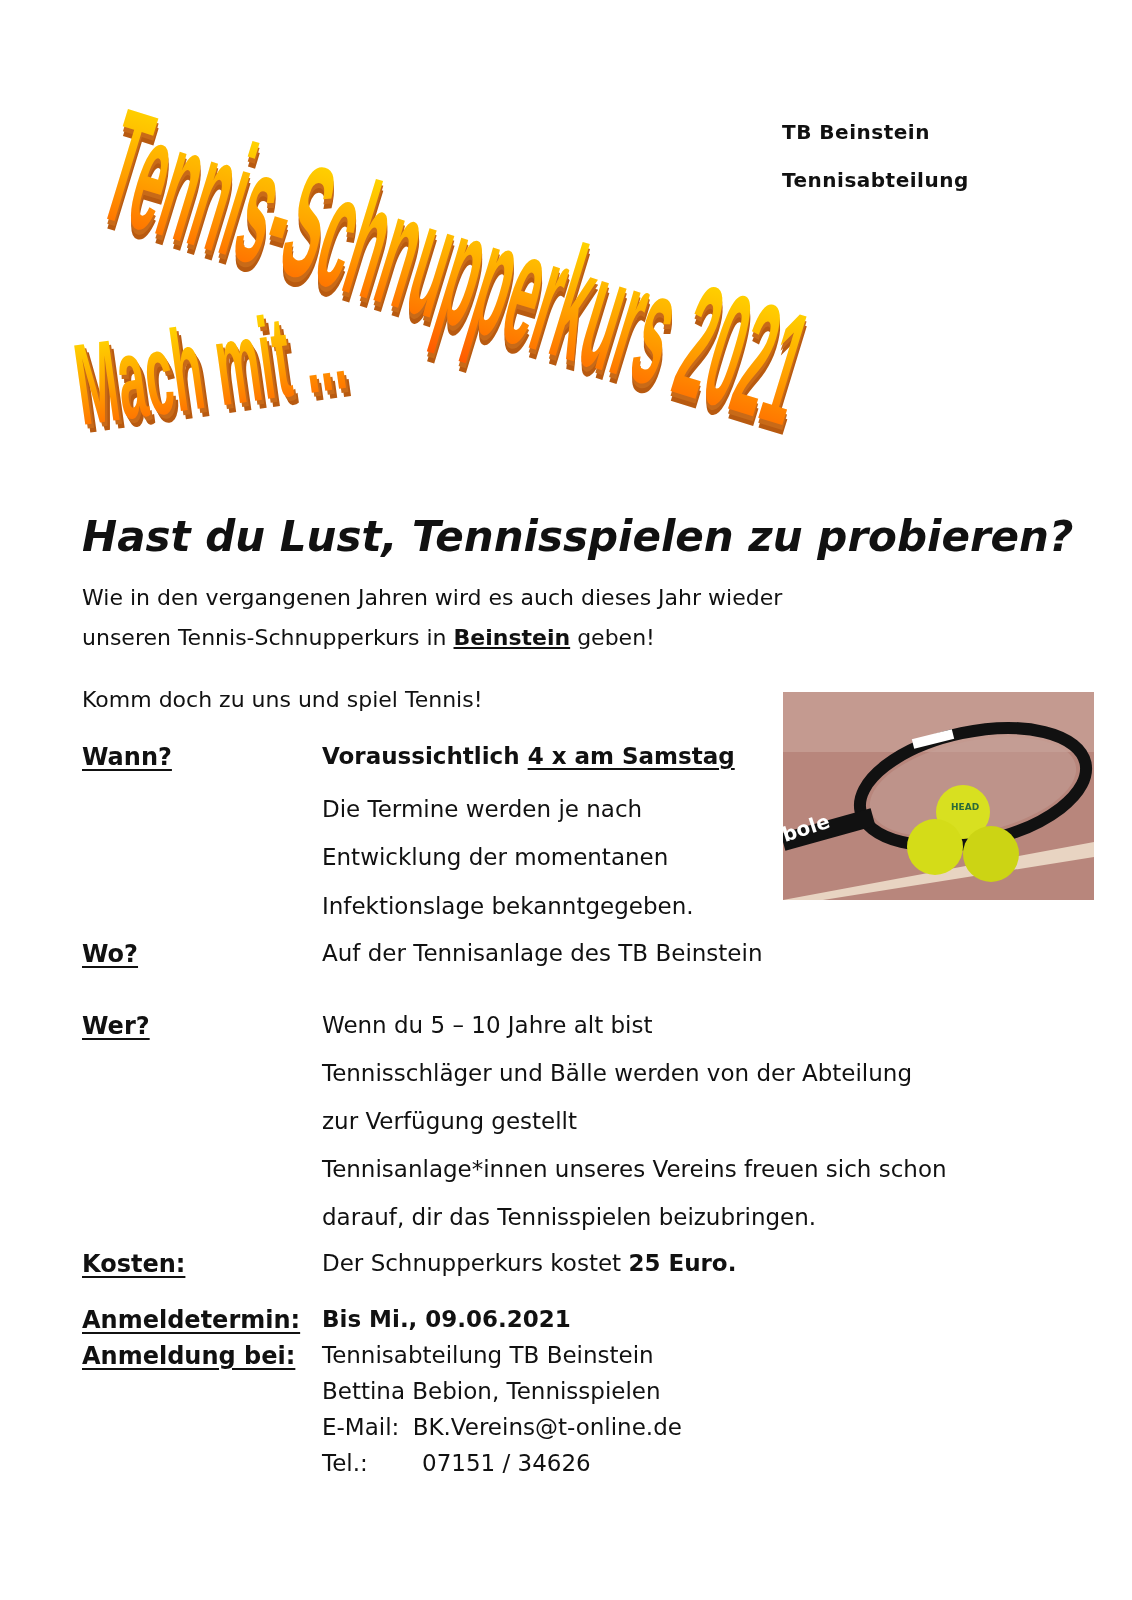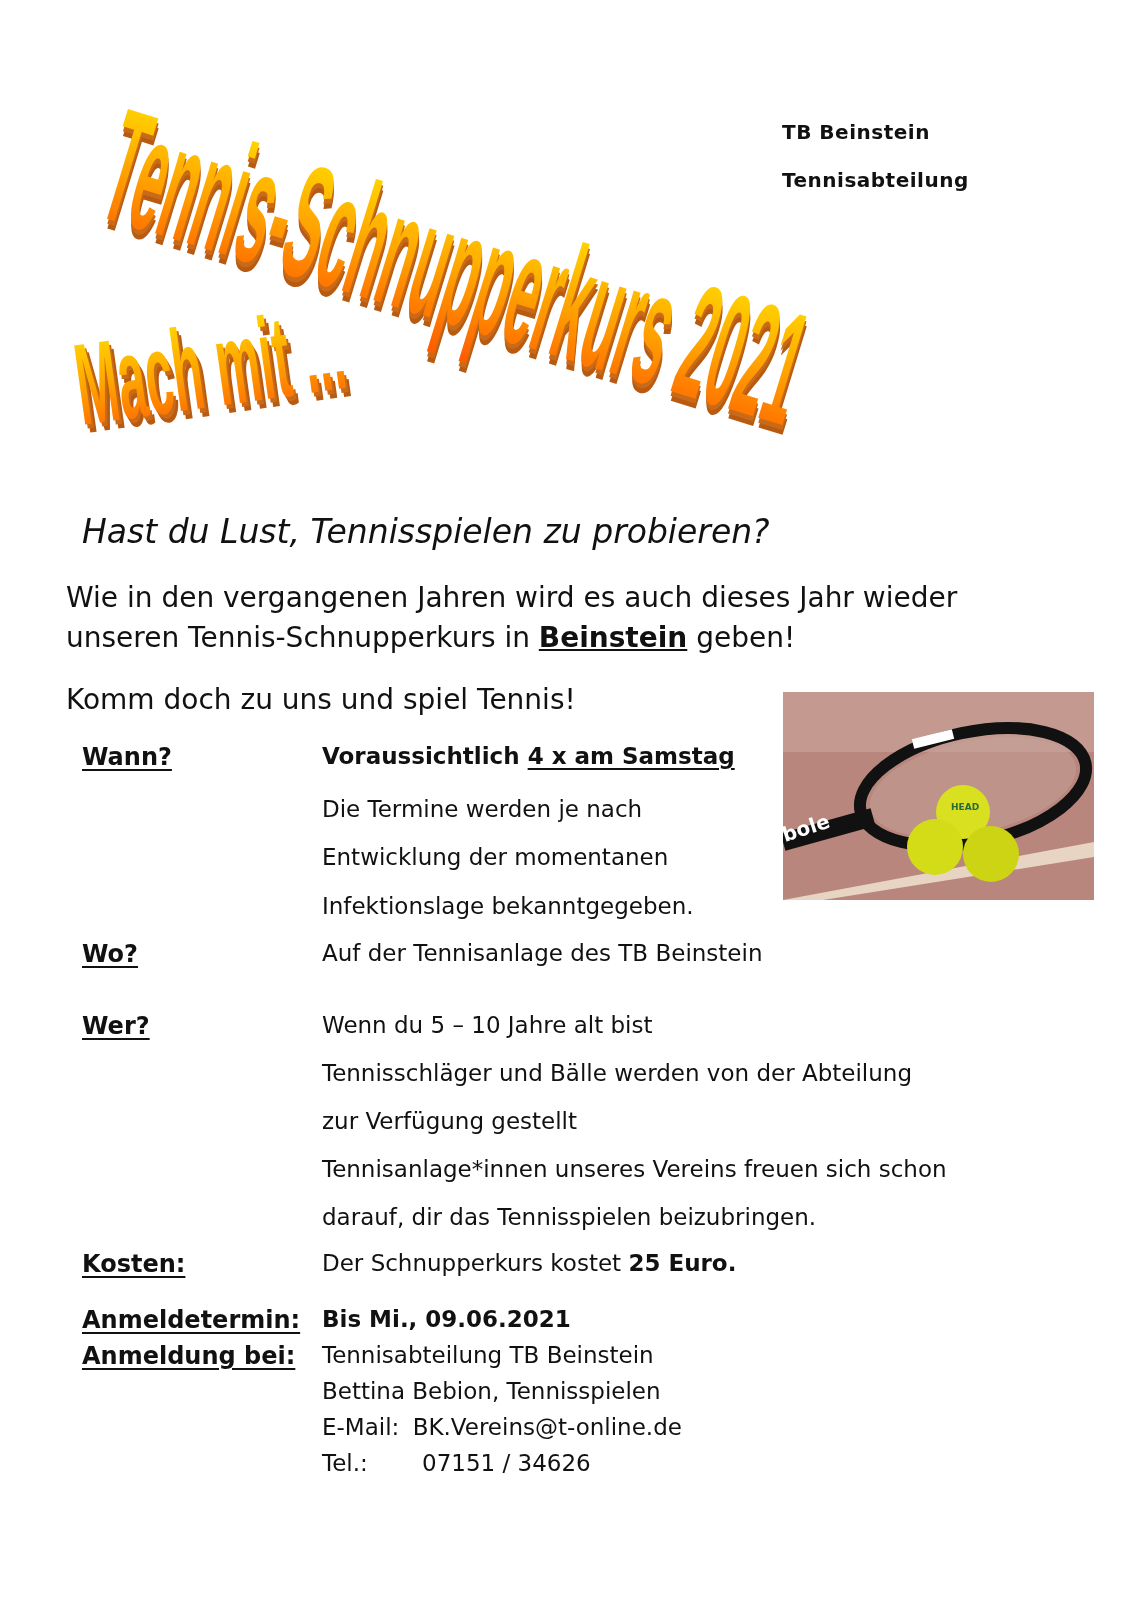--- a/index.html
+++ b/index.html
@@ -4,22 +4,22 @@
 <style>
   html, body { margin: 0; padding: 0; background: #ffffff; }
   body { width: 1132px; height: 1600px; position: relative; overflow: hidden;
          font-family: "DejaVu Sans", sans-serif; color: #111; }
   .abs { position: absolute; }
 
   
   .wordart { position: absolute; left: 0; top: 0; width: 1132px; height: 470px; }
   .org { position: absolute; left: 782px; top: 108px; font-size: 20px; font-weight: bold; line-height: 48px; letter-spacing: 0.5px; }
 
-  .heading { left: 82px; top: 512px; font-size: 33px; font-weight: normal; font-style: italic; }
-  .para { left: 66px; font-size: 28px; line-height: 40px; }
+  .heading { left: 82px; top: 512px; font-size: 42px; font-weight: bold; font-style: italic; }
+  .para { left: 82px; font-size: 22px; line-height: 40px; }
   .para u { font-weight: bold; }
 
   .label { left: 82px; font-size: 24px; font-weight: bold; text-decoration: underline; text-underline-offset: 4px; text-align: right; }
   .value { left: 322px; font-size: 23px; }
   .value b { font-weight: bold; }
 
   .photo { left: 783px; top: 692px; width: 311px; height: 208px; overflow: hidden; }
 </style>
 </head>
 <body>

